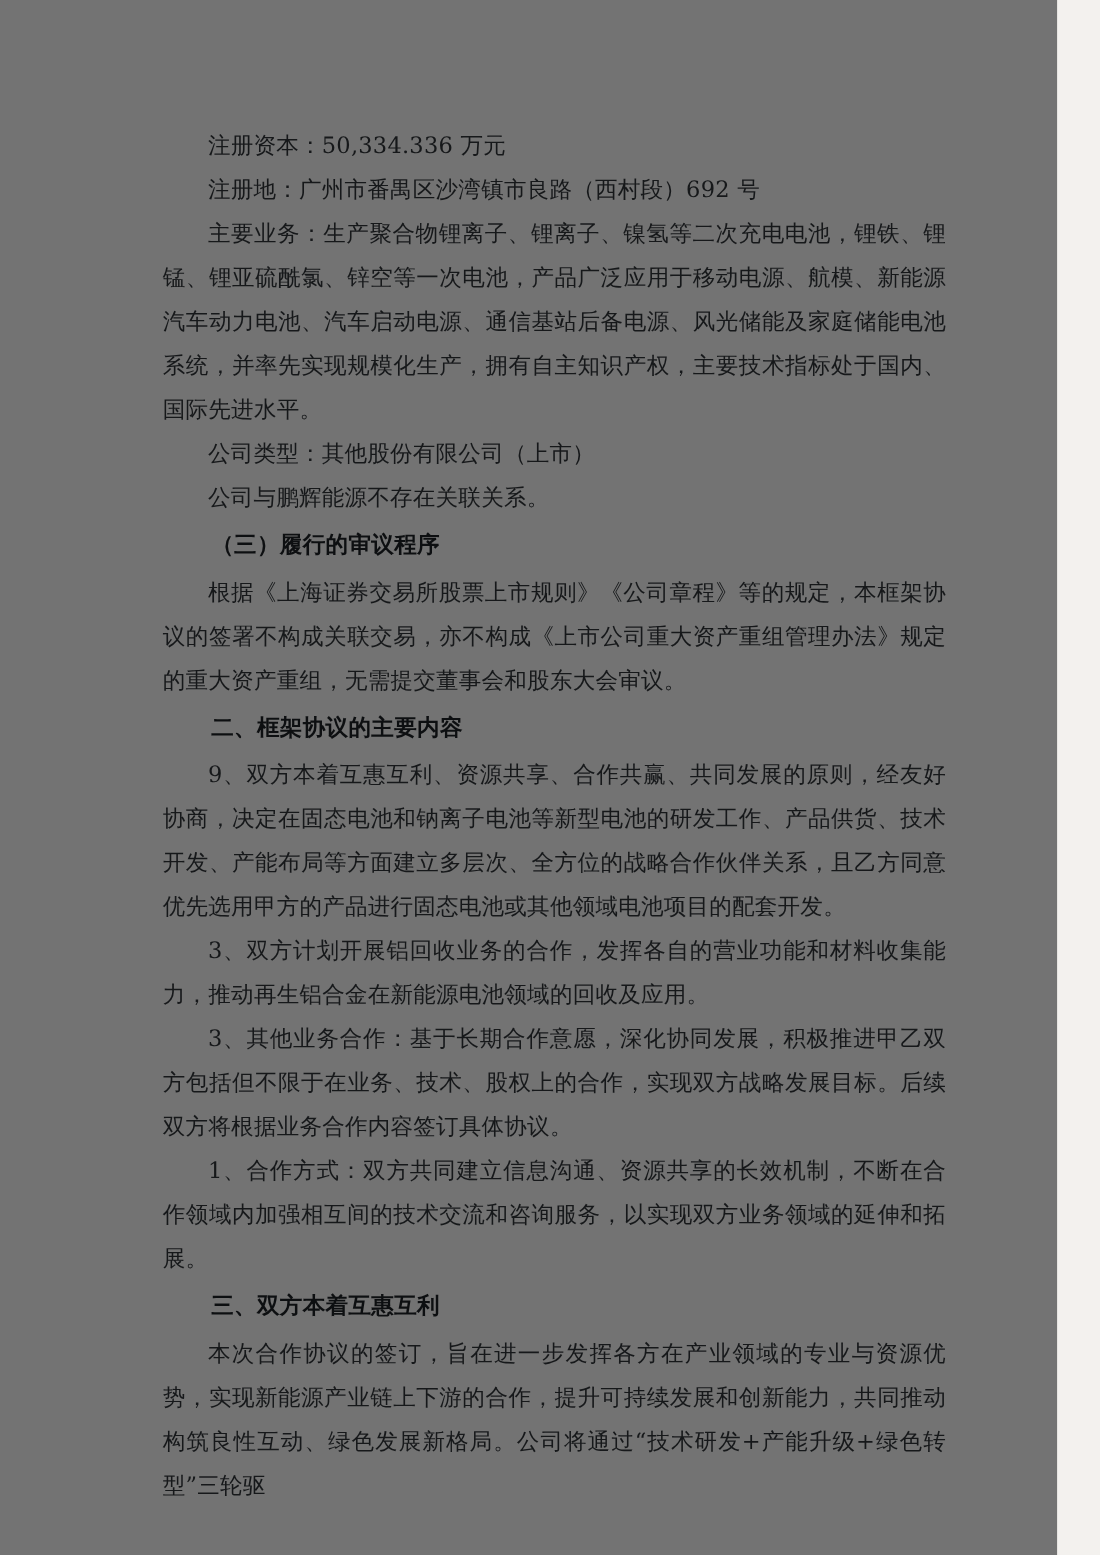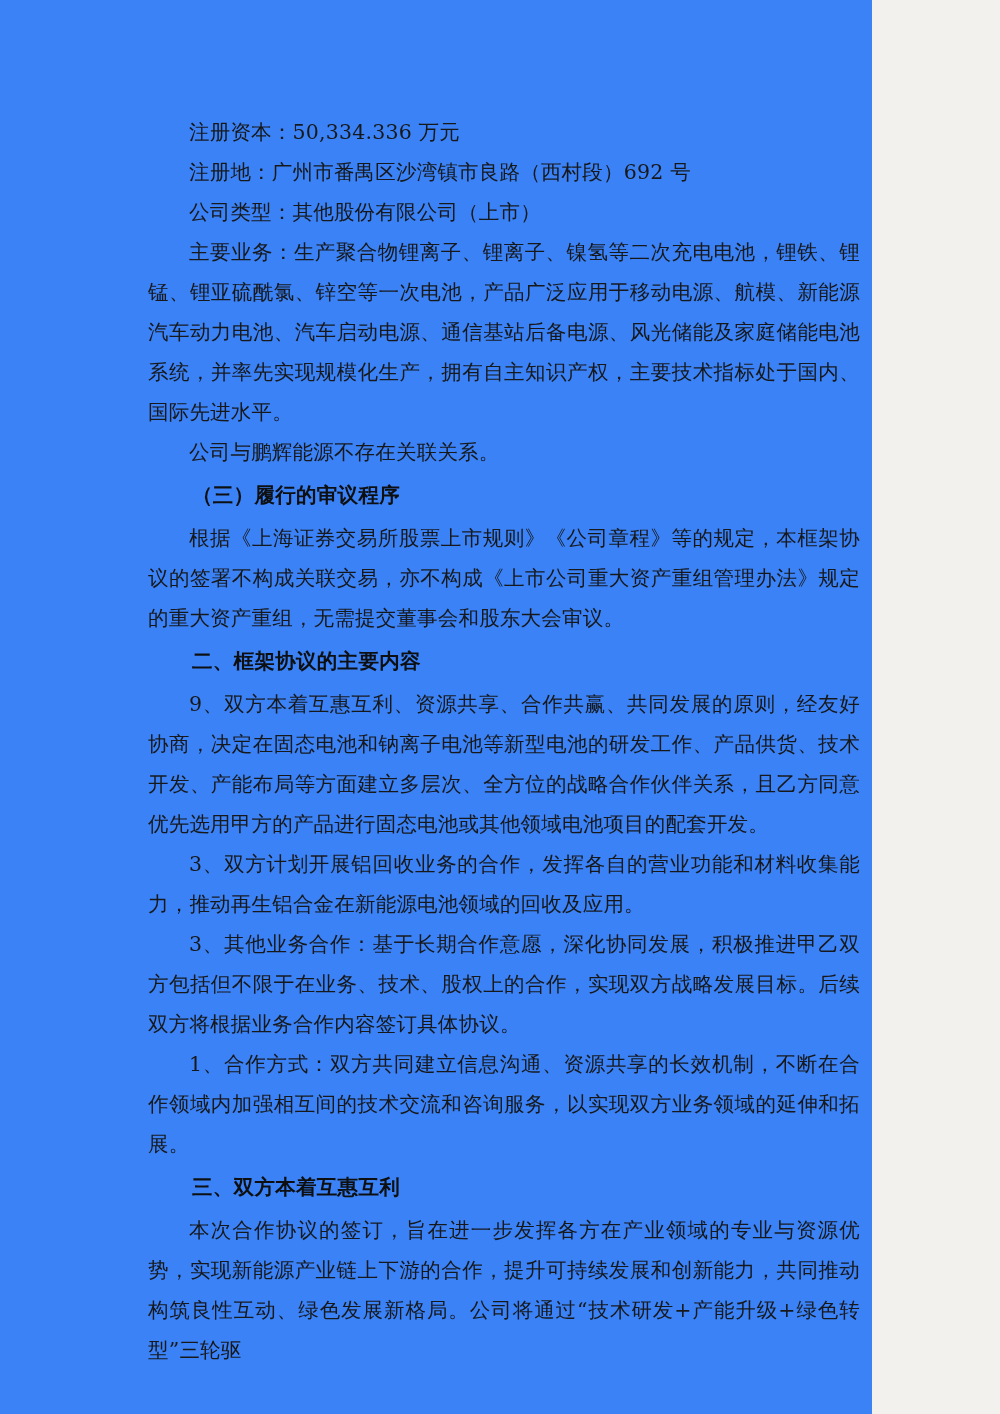--- a/index.html
+++ b/index.html
@@ -2,23 +2,23 @@
 <html><head>
 <meta charset="utf-8">
 <style>
   html, body {
     margin: 0;
     padding: 0;
     background: #f3f1ee;
   }
   .page {
     position: relative;
-    width: 872px;
+    width: 961px;
     height: 1414px;
-    background: #3b82f6;
+    background: #737373;
     box-sizing: border-box;
     overflow: hidden;
   }
   .content {
     position: absolute;
     left: 148px;
     top: 112px;
     width: 712px;
   }
   .para {
@@ -46,22 +46,22 @@
   }
 </style>
 </head>
 <body>
 
 <div class="page">
   <div class="content">
 
     <p class="para indent">注册资本：50,334.336 万元</p>
     <p class="para indent">注册地：广州市番禺区沙湾镇市良路（西村段）692 号</p>
+    <p class="para indent">主要业务：生产聚合物锂离子、锂离子、镍氢等二次充电电池，锂铁、锂锰、锂亚硫酰氯、锌空等一次电池，产品广泛应用于移动电源、航模、新能源汽车动力电池、汽车启动电源、通信基站后备电源、风光储能及家庭储能电池系统，并率先实现规模化生产，拥有自主知识产权，主要技术指标处于国内、国际先进水平。</p>
     <p class="para indent">公司类型：其他股份有限公司（上市）</p>
-    <p class="para indent">主要业务：生产聚合物锂离子、锂离子、镍氢等二次充电电池，锂铁、锂锰、锂亚硫酰氯、锌空等一次电池，产品广泛应用于移动电源、航模、新能源汽车动力电池、汽车启动电源、通信基站后备电源、风光储能及家庭储能电池系统，并率先实现规模化生产，拥有自主知识产权，主要技术指标处于国内、国际先进水平。</p>
     <p class="para indent">公司与鹏辉能源不存在关联关系。</p>
 
     <p class="heading">（三）履行的审议程序</p>
     <p class="para indent">根据《上海证券交易所股票上市规则》《公司章程》等的规定，本框架协议的签署不构成关联交易，亦不构成《上市公司重大资产重组管理办法》规定的重大资产重组，无需提交董事会和股东大会审议。</p>
 
     <p class="heading">二、框架协议的主要内容</p>
     <p class="para indent">9、双方本着互惠互利、资源共享、合作共赢、共同发展的原则，经友好协商，决定在固态电池和钠离子电池等新型电池的研发工作、产品供货、技术开发、产能布局等方面建立多层次、全方位的战略合作伙伴关系，且乙方同意优先选用甲方的产品进行固态电池或其他领域电池项目的配套开发。</p>
     <p class="para indent">3、双方计划开展铝回收业务的合作，发挥各自的营业功能和材料收集能力，推动再生铝合金在新能源电池领域的回收及应用。</p>
     <p class="para indent">3、其他业务合作：基于长期合作意愿，深化协同发展，积极推进甲乙双方包括但不限于在业务、技术、股权上的合作，实现双方战略发展目标。后续双方将根据业务合作内容签订具体协议。</p>
     <p class="para indent">1、合作方式：双方共同建立信息沟通、资源共享的长效机制，不断在合作领域内加强相互间的技术交流和咨询服务，以实现双方业务领域的延伸和拓展。</p>

